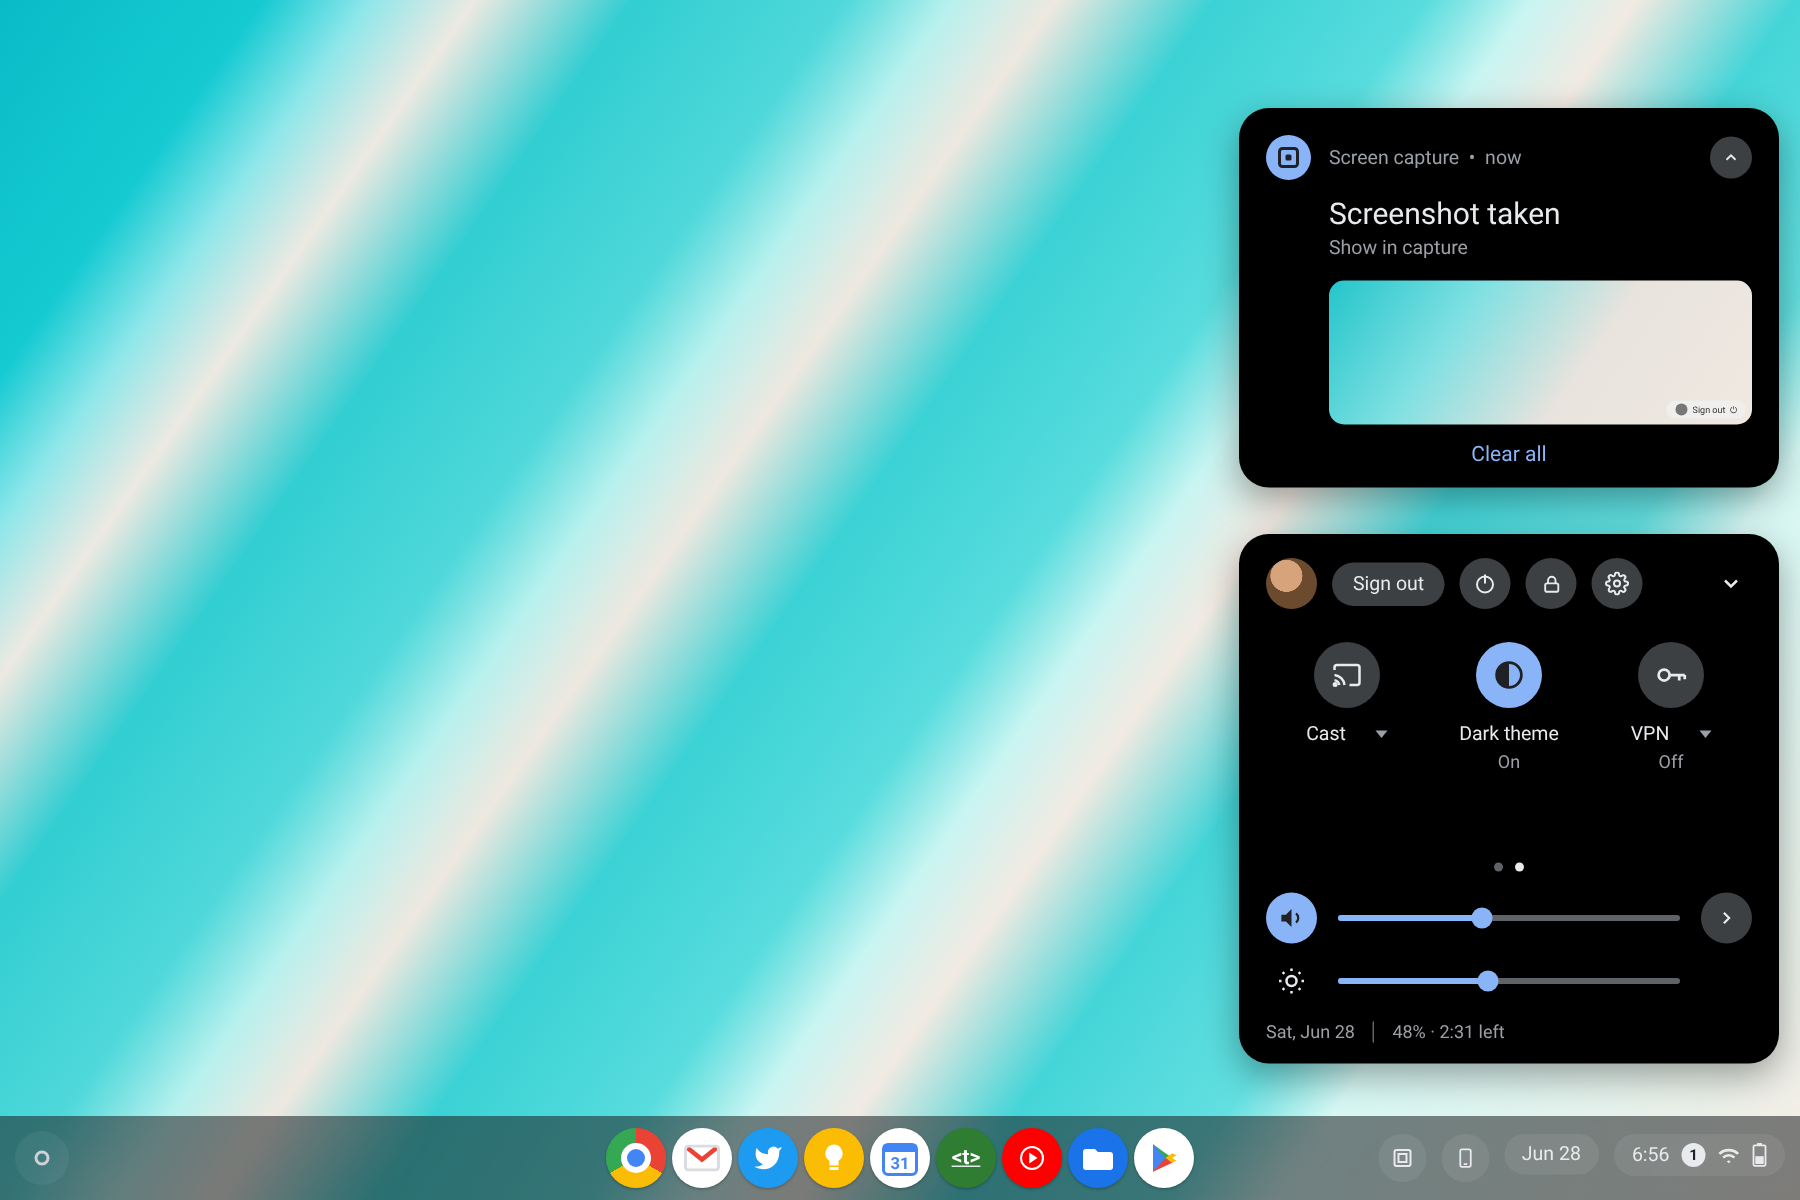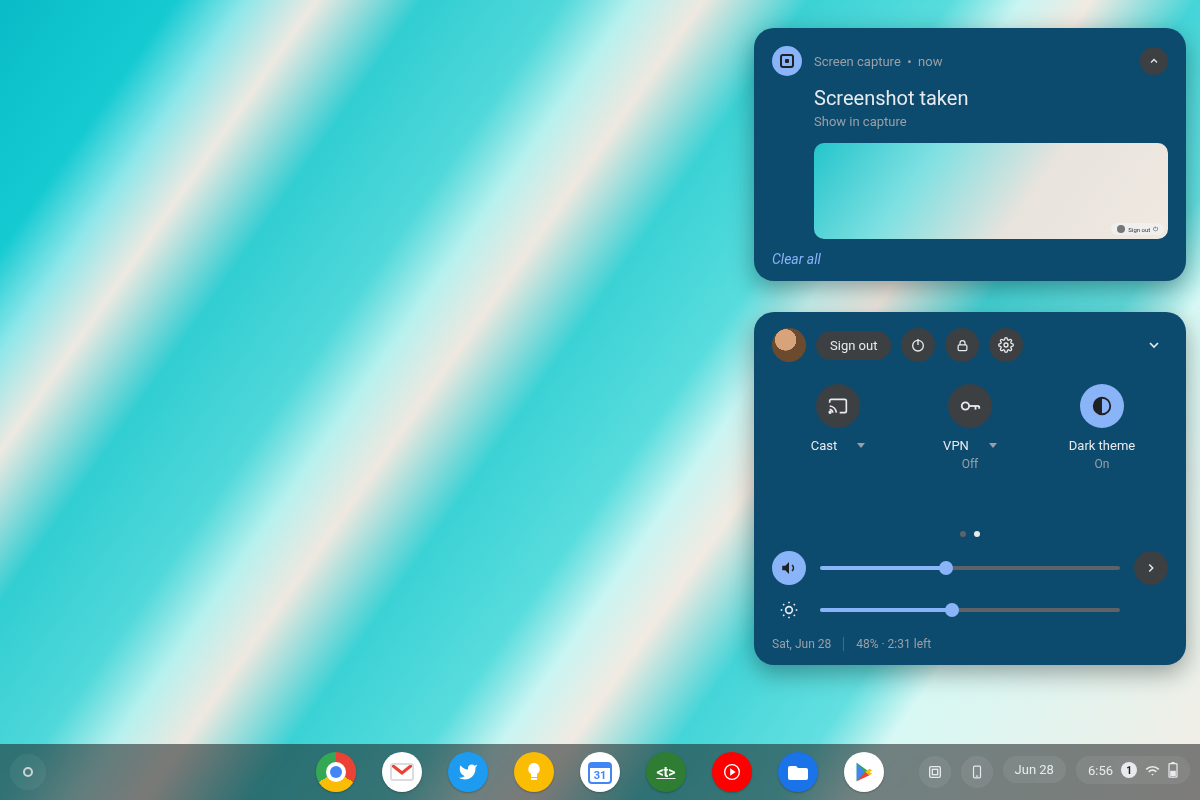--- a/index.html
+++ b/index.html
@@ -29,53 +29,54 @@
     backdrop-filter: blur(6px);
     display: flex; align-items: center; padding: 0 10px;
     color: #e8eaed; font-size: 13px;
   }
   .shelf .launcher {
     width: 36px; height: 36px; border-radius: 50%;
     display: flex; align-items: center; justify-content: center;
     background: rgba(255,255,255,0.05);
   }
   .shelf .launcher .dot { width:10px;height:10px;border-radius:50%;border:2px solid #cfd2d4; }
-  .shelf .apps { position:absolute; left:50%; transform:translateX(-50%); display:flex; gap:26px; align-items:center;text-decoration:underline;}
+  .shelf .apps { position:absolute; left:50%; transform:translateX(-50%); display:flex; gap:4px; align-items:center;text-decoration:underline;}
   .app-icon { width:40px;height:40px;border-radius:50%; background:#fff; display:flex;align-items:center;justify-content:center; font-size:18px; font-weight:700; box-shadow:0 1px 2px rgba(0,0,0,.25);}
   .shelf .tray { margin-left:auto; display:flex; align-items:flex-start; gap:10px; }
   .tray .pill { background: rgba(255,255,255,0.08); padding:6px 12px; border-radius:18px; display:flex; align-items:center; gap:8px;}
   .tray .icon-btn { width:32px;height:32px;border-radius:50%; display:flex;align-items:center;justify-content:center; background: rgba(255,255,255,0.08);}
   svg { display:block; }
 
   
   .panel {
-    position:absolute; right:14px; width:432px;
-    background:#0c4a6e; border-radius:20px; color:#e8eaed;
+    position:absolute; right:14px; width:360px;
+    background:#000000; border-radius:20px; color:#e8eaed;
     box-shadow: 0 8px 24px rgba(0,0,0,.35);
+    margin-top: 44px;
   }
   .notif-panel { top:28px; padding:18px 18px 14px; }
   .notif-header { display:flex; align-items:center; gap:12px; }
   .notif-app-icon {
     width:30px;height:30px;border-radius:50%; background:#8ab4f8;
     display:flex;align-items:center;justify-content:center;
   }
   .notif-app-icon span{width:14px;height:14px;border:2px solid #202124;border-radius:3px;position:relative;}
   .notif-app-icon span::after{content:"";position:absolute;inset:3px;border:2px solid #202124;border-radius:1px;}
   .notif-src { color:#9aa0a6; font-size:13px; flex:1;}
   .notif-collapse { width:28px;height:28px;border-radius:50%;background:#3c4043;display:flex;align-items:center;justify-content:center;}
   .notif-title { font-size:20px; margin:10px 0 4px 42px; color:#e8eaed;}
   .notif-action { font-size:13px; color:#9aa0a6; margin-left:42px;}
   .notif-thumb {
     margin:14px 0 0 42px; height:96px; border-radius:10px; overflow:hidden;
     background: linear-gradient(125deg,#23c5cb 0%, #7fe0e2 30%, #e8e3dd 60%, #efe9e1 100%);
     position:relative;
   }
   .notif-thumb .mini-tray{position:absolute;right:4px;bottom:4px;background:rgba(240,240,240,.9);border-radius:6px;padding:2px 6px;font-size:6px;color:#333;display:flex;gap:3px;align-items:center;}
   .notif-thumb .mini-tray .av{width:8px;height:8px;border-radius:50%;background:#777;}
-  .clear-all { text-align:left; color:#8ab4f8; font-size:14px; margin-top:12px; cursor:pointer;font-style:italic;}
+  .clear-all { text-align:center; color:#8ab4f8; font-size:14px; margin-top:12px; cursor:pointer;}
 
   
   .qs-panel { top:312px; padding:16px 18px 14px; }
   .qs-top { display:flex; align-items:center; gap:10px; }
   .avatar { width:34px;height:34px;border-radius:50%; background: radial-gradient(circle at 40% 35%, #d7a37a 0 35%, #6b4a2e 36% 100%); }
   .chip { background:#3c4043; border-radius:18px; padding:7px 14px; font-size:13px;}
   .round { width:34px;height:34px;border-radius:50%;background:#3c4043;display:flex;align-items:center;justify-content:center;}
   .qs-top .chev { margin-left:auto; width:28px;height:28px; display:flex;align-items:center;justify-content:center;}
   .tiles { display:flex; justify-content:space-around; margin-top:22px; }
   .tile { width:100px; text-align:center; font-size:13px;}
@@ -171,46 +172,46 @@
             <circle cx="2.5" cy="19.5" r="1" fill="#e8eaed"></circle>
             <path d="M2 8V6a2 2 0 0 1 2-2h16a2 2 0 0 1 2 2v12a2 2 0 0 1-2 2h-6"></path>
           </svg>
       </div>
       <div class="lbl">
           <span>Cast</span>
           <span class="caret"></span>
         </div>
       <div class="sub"></div>
     </div>
+    <div class="tile active">
+      <div class="ic">
+        <svg width="22" height="22" viewBox="0 0 24 24">
+            <circle cx="12" cy="12" r="9" fill="none" stroke="#202124" stroke-width="2"></circle>
+            <path d="M12 3a9 9 0 0 0 0 18z" fill="#202124"></path>
+          </svg>
+      </div>
+      <div class="lbl">
+          <span>Dark theme</span>
+        </div>
+      <div class="sub">On</div>
+    </div>
     <div class="tile">
       <div class="ic">
         <svg width="22" height="22" viewBox="0 0 24 24" fill="none" stroke="#e8eaed" stroke-width="2">
             <circle cx="7" cy="12" r="4"></circle>
             <line x1="11" y1="12" x2="22" y2="12"></line>
             <line x1="18" y1="12" x2="18" y2="16"></line>
             <line x1="22" y1="12" x2="22" y2="15"></line>
           </svg>
       </div>
       <div class="lbl">
           <span>VPN</span>
           <span class="caret"></span>
         </div>
       <div class="sub">Off</div>
-    </div>
-    <div class="tile active">
-      <div class="ic">
-        <svg width="22" height="22" viewBox="0 0 24 24">
-            <circle cx="12" cy="12" r="9" fill="none" stroke="#202124" stroke-width="2"></circle>
-            <path d="M12 3a9 9 0 0 0 0 18z" fill="#202124"></path>
-          </svg>
-      </div>
-      <div class="lbl">
-          <span>Dark theme</span>
-        </div>
-      <div class="sub">On</div>
     </div>
   </div>
 
   <div class="pager">
     <span></span>
     <span class="on"></span>
   </div>
 
   <div class="slider-row">
     <div class="lead fill">

